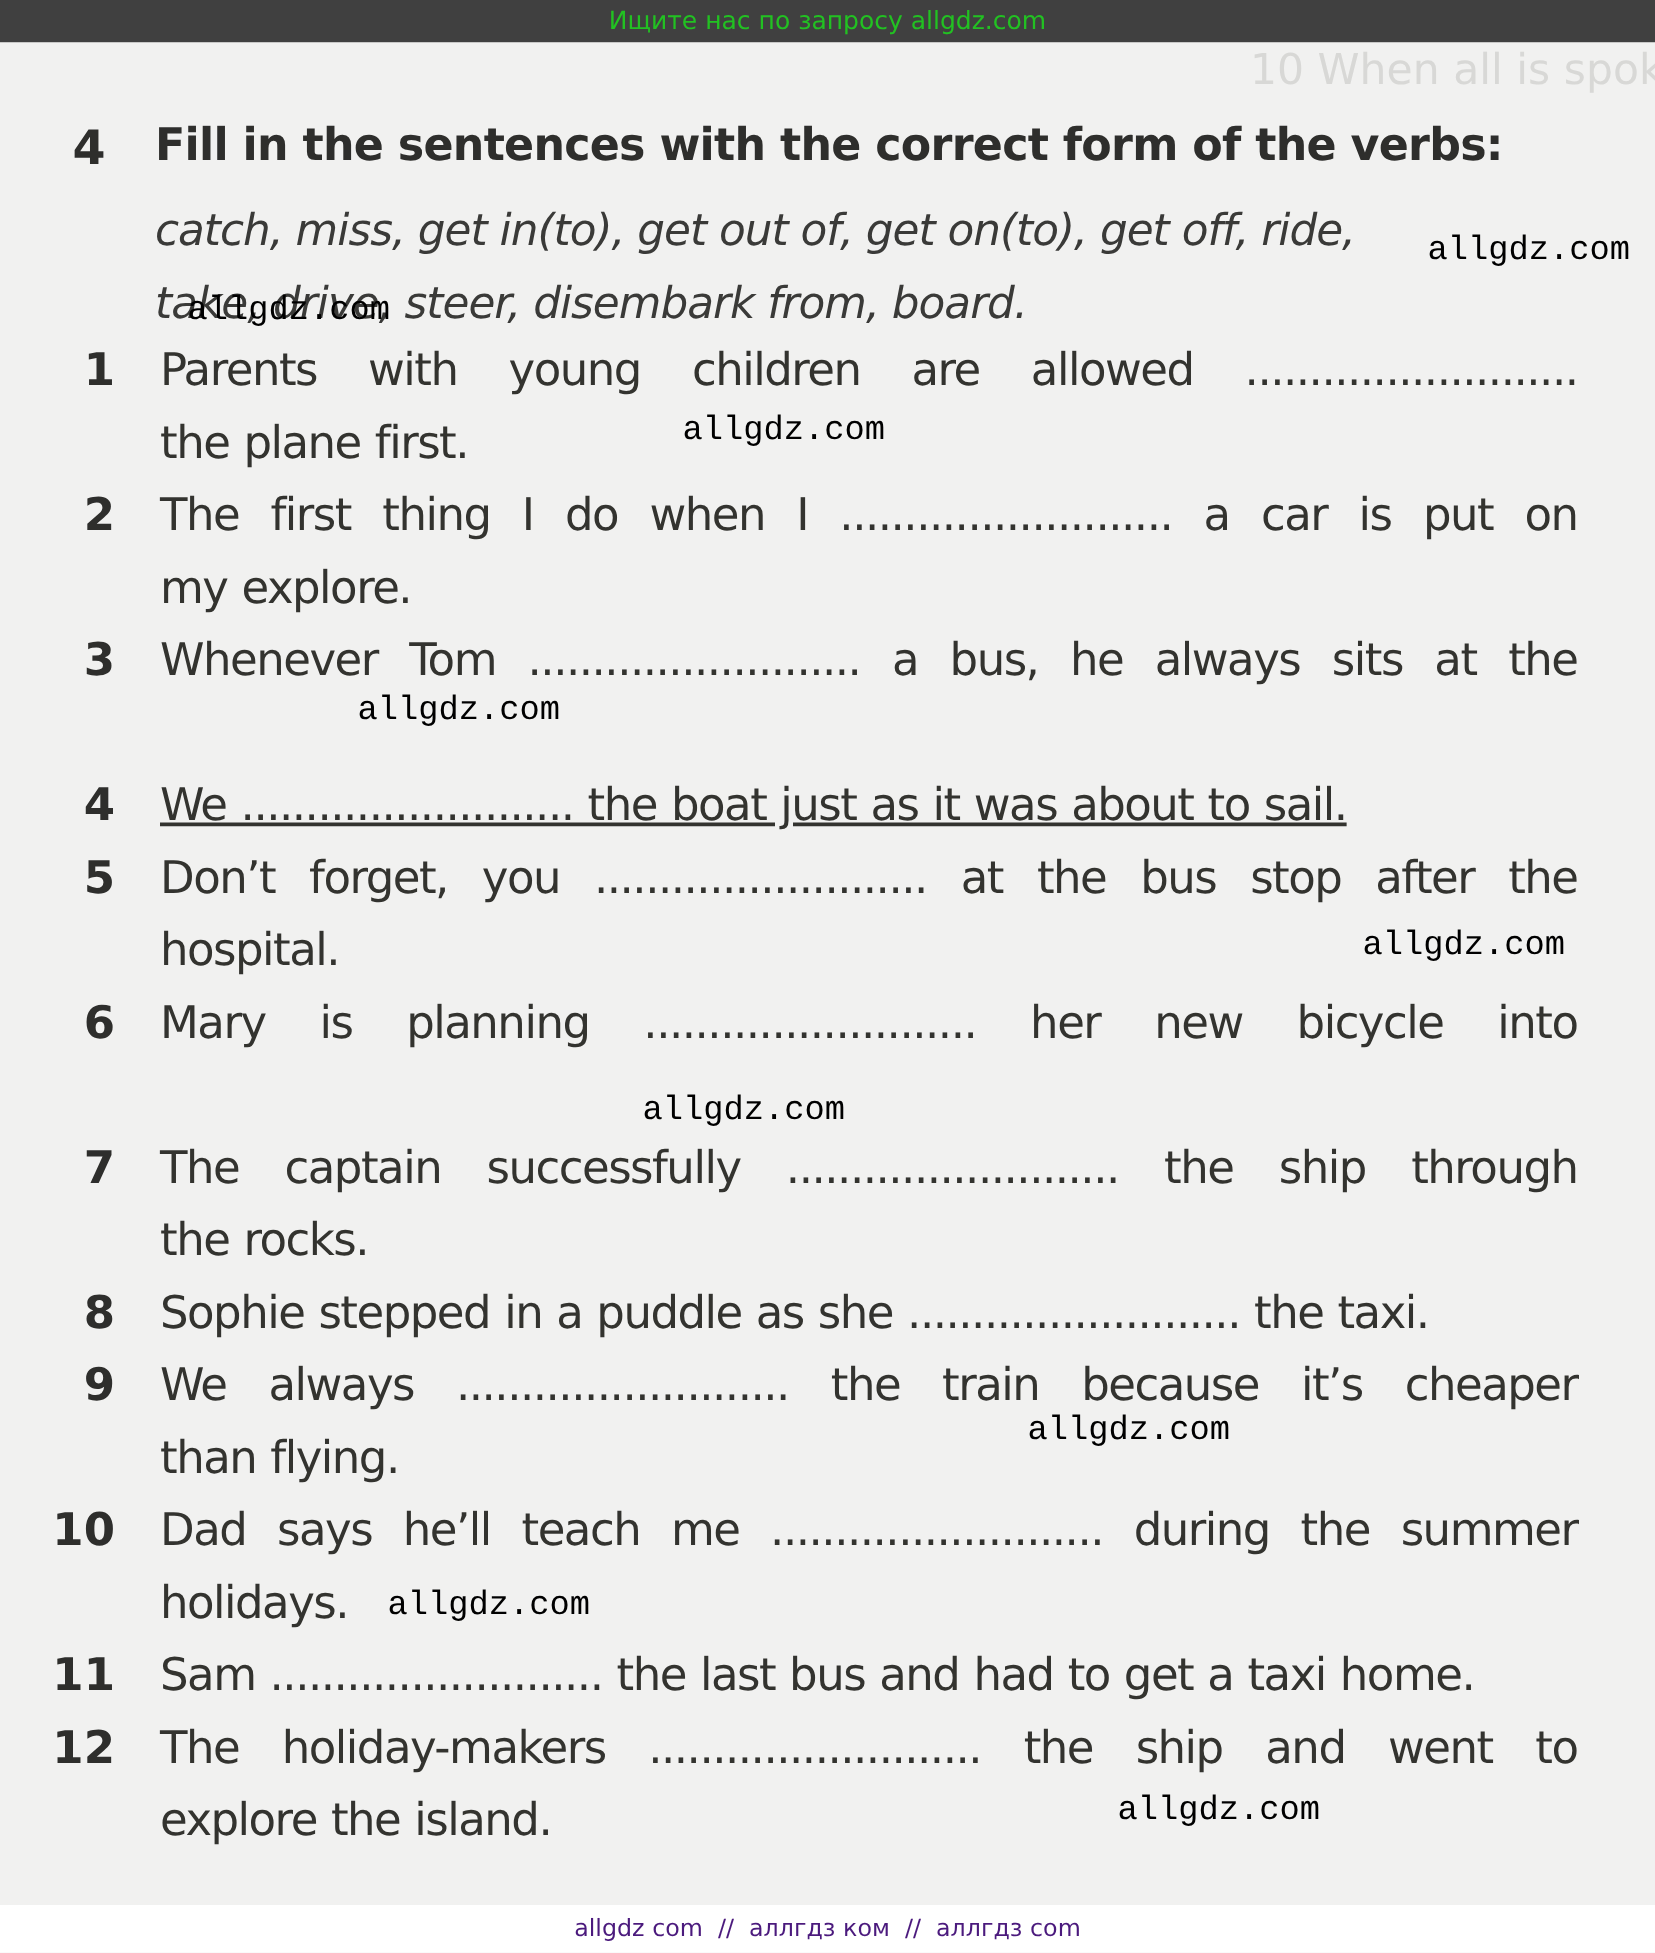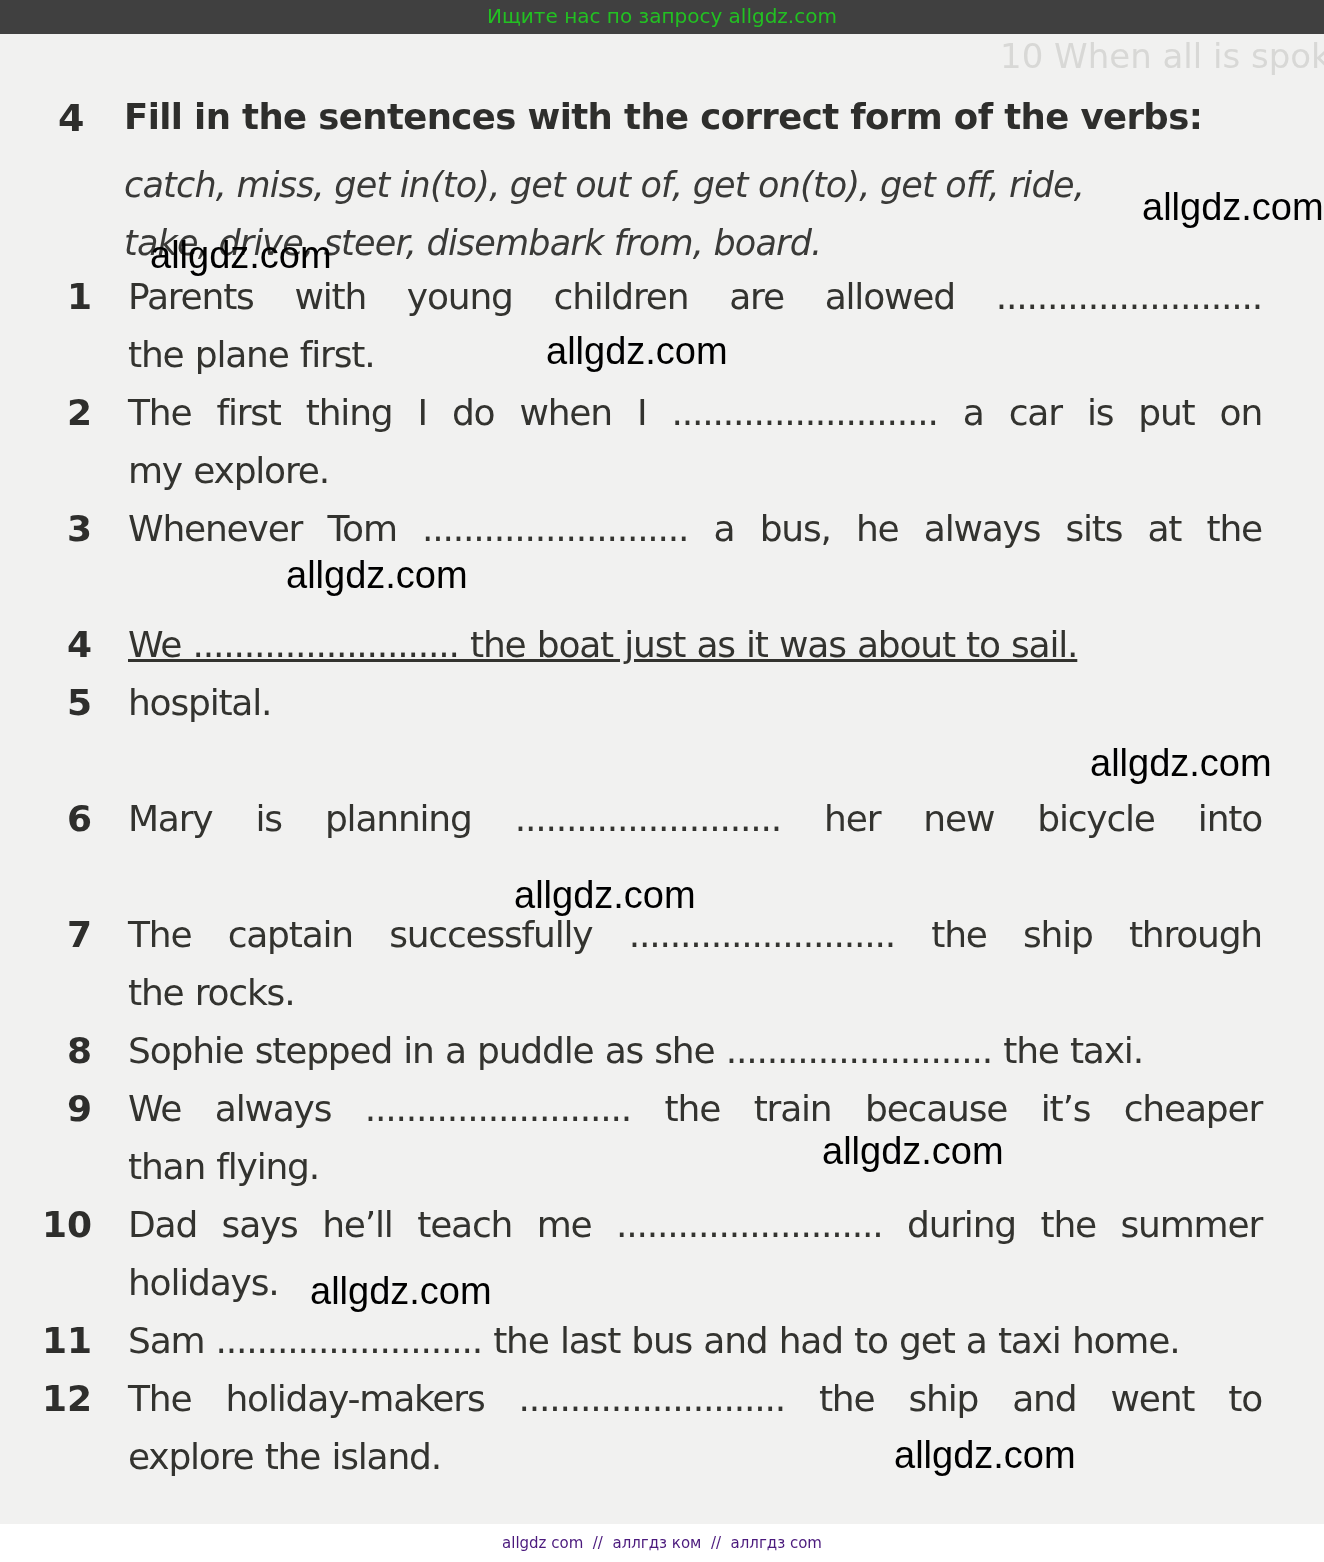--- a/index.html
+++ b/index.html
@@ -14,21 +14,21 @@
     font-family: "DejaVu Sans", sans-serif; font-size: 20px; line-height: 32px;
     color: #22c122;
   }
   .page {
     position: absolute; left: 0; top: 34px; width: 1324px; height: 1490px;
     background: #f1f1f0;
   }
   .bottom-banner {
     position: absolute; left: 0; top: 1524px; width: 1324px; height: 38px;
     background: #ffffff; text-align: center;
-    font-family: "DejaVu Sans", sans-serif; font-size: 15px; line-height: 38px;
+    font-family: "DejaVu Sans", sans-serif; font-size: 19px; line-height: 38px;
     color: #4b1a7d;
   }
   .ex-num {
     position: absolute; left: 58px; top: 62px;
     font-family: "DejaVu Sans", sans-serif; font-weight: bold; font-size: 38px;
     color: #2e2e2c;
   }
   .ex-title {
     position: absolute; left: 124px; top: 62px; width: 1180px;
     font-family: "DejaVu Sans", sans-serif; font-weight: bold; font-size: 36px;
@@ -48,21 +48,21 @@
   .item .n {
     position: absolute; left: 40px; width: 52px; text-align: right;
     font-weight: bold; color: #2e2e2c;
   }
   .item .t {
     position: absolute; left: 128px; width: 1134px;
     text-align: justify; text-align-last: left;
     letter-spacing: -1.2px; word-spacing: 1px;
   }
   .wm {
-    position: absolute; font-family: Liberation Sans, sans-serif; font-size: 38px;
+    position: absolute; font-family: Liberation Mono, monospace; font-size: 27px;
     color: #000000; white-space: nowrap;
   }
   .ghost {
     position: absolute; font-family: "DejaVu Sans", sans-serif; font-size: 34px;
     color: #d8d8d6; white-space: nowrap; transform: scaleY(-1);
   }
 </style>
 </head>
 <body>
 
@@ -106,20 +106,21 @@
   <div class="item" style="top:582px;">
     <span class="n">4</span>
     <span class="t">
       <span style="display:block;text-decoration:underline;">We .......................... the boat just as it was about to sail.</span>
     </span>
   </div>
 
   <div class="item" style="top:640px;">
     <span class="n">5</span>
     <span class="t">
+      <span style="display:block; text-align:justify; text-align-last:justify;">Don’t forget, you .......................... at the bus stop after the</span>
       <span style="display:block;">hospital.</span>
     </span>
   </div>
 
   <div class="item" style="top:756px;">
     <span class="n">6</span>
     <span class="t">
       <span style="display:block; text-align:justify; text-align-last:justify;">Mary is planning .......................... her new bicycle into</span>
     </span>
   </div>

